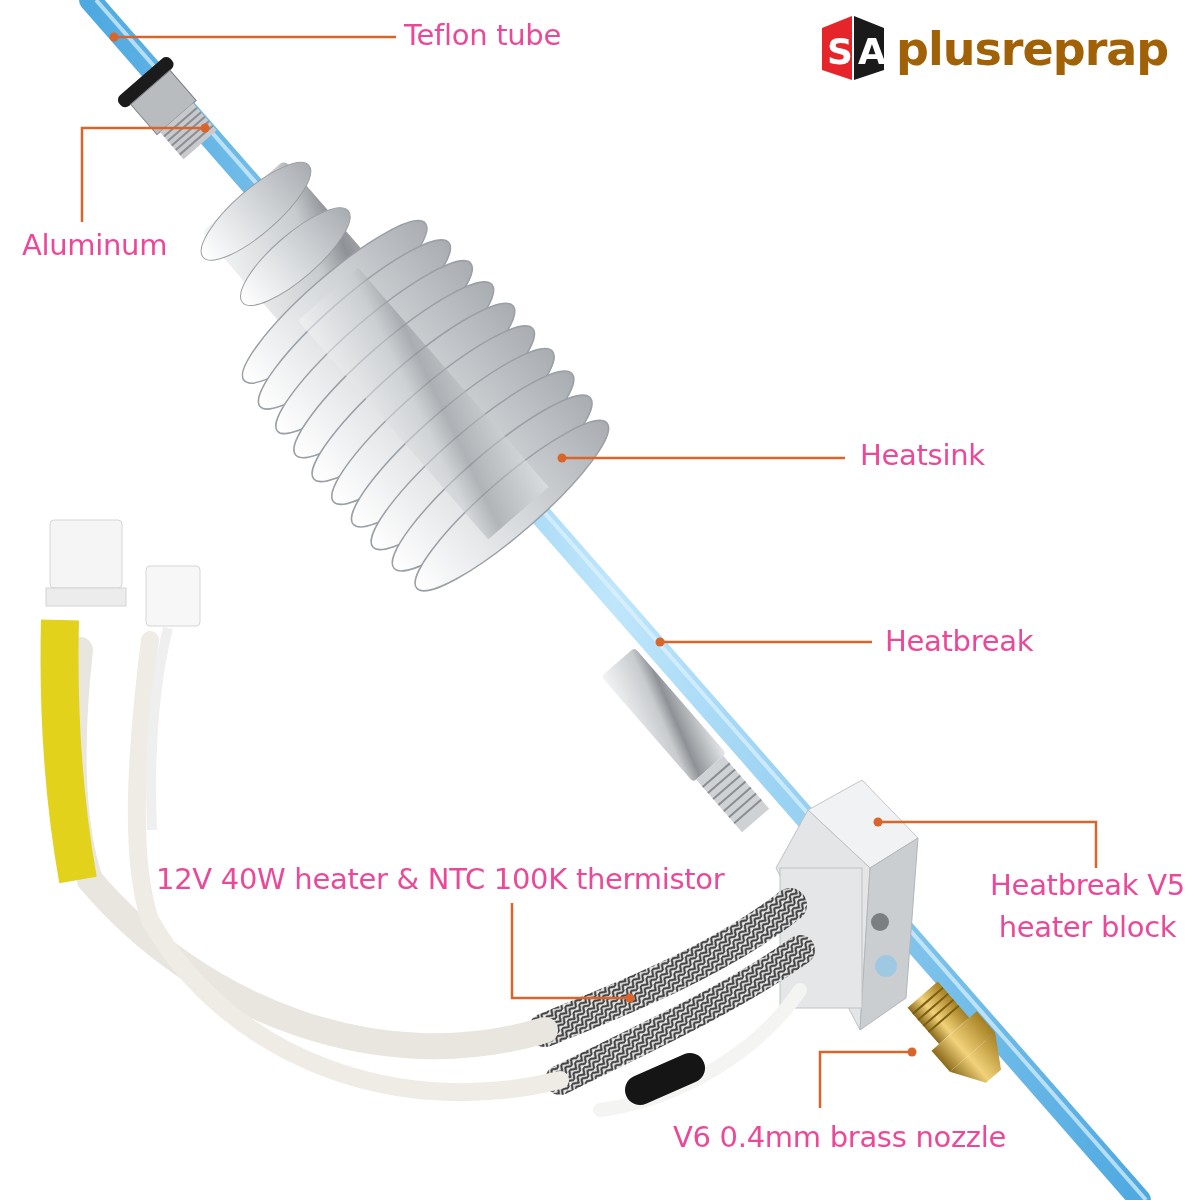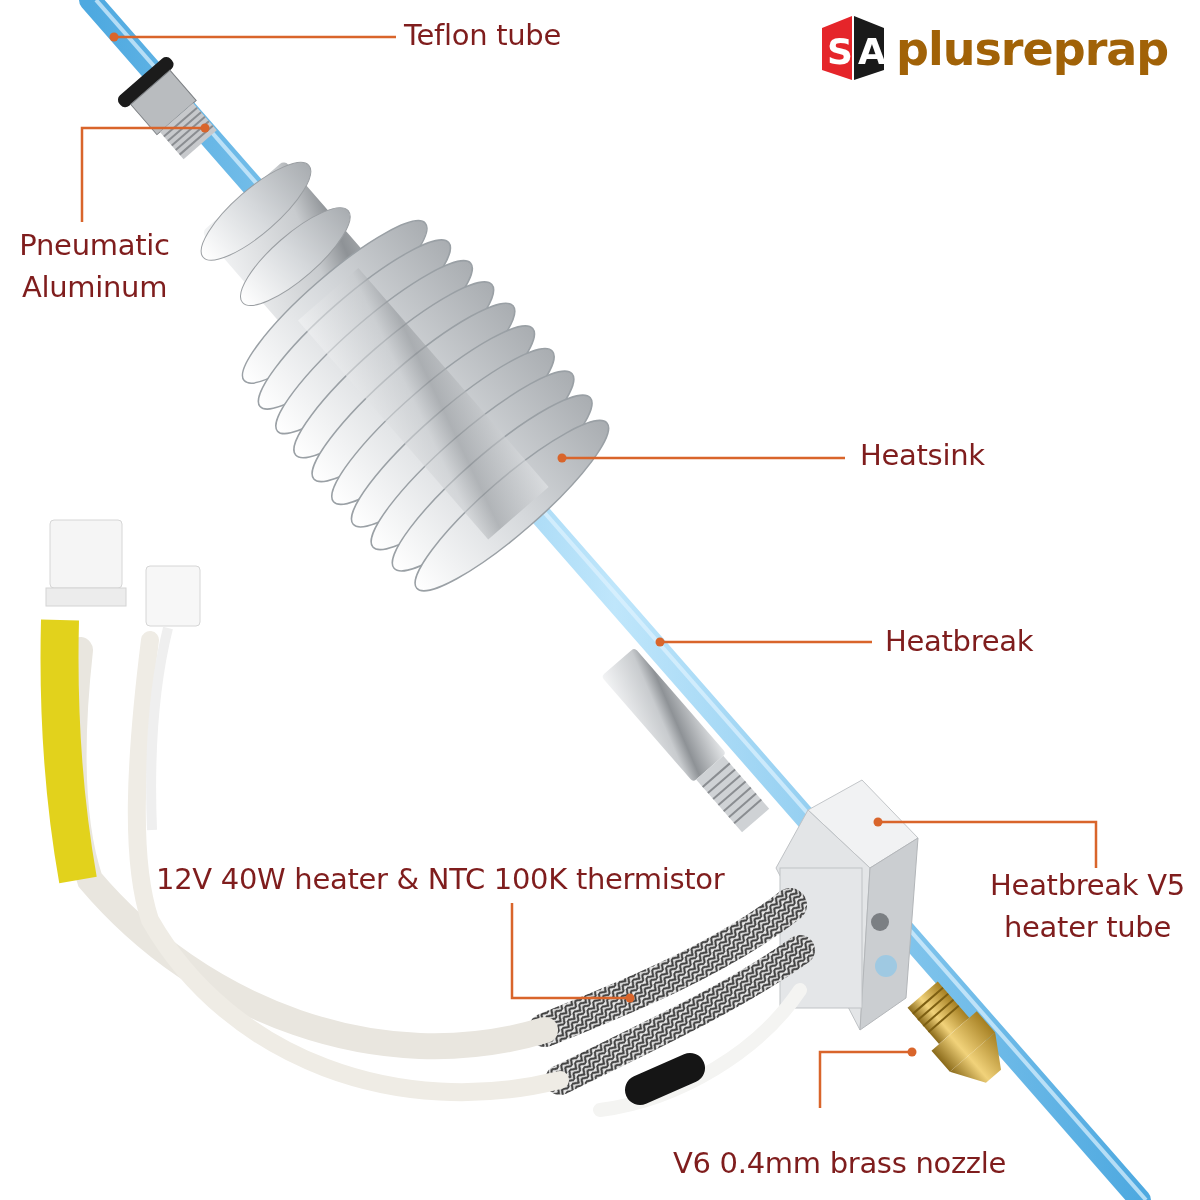--- a/index.html
+++ b/index.html
@@ -1,18 +1,18 @@
 <!DOCTYPE html>
 <html><head>
 <meta charset="utf-8">
 <style>
   html,body{margin:0;padding:0;background:#ffffff;}
   body{width:1200px;height:1200px;position:relative;overflow:hidden;font-family:"DejaVu Sans","Liberation Sans",sans-serif;}
   #stage{position:absolute;left:0;top:0;width:1200px;height:1200px;}
-  .label{position:absolute;color:#7f1d1d;font-size:29px;line-height:1.45;white-space:nowrap;letter-spacing:-0.3px;}
+  .label{position:absolute;color:#ec4899;font-size:29px;line-height:1.45;white-space:nowrap;letter-spacing:-0.3px;}
   .label.center{text-align:center;}
   .logo{position:absolute;left:818px;top:14px;height:70px;display:flex;align-items:center;}
   .logo-text{font-family:"DejaVu Sans","Liberation Sans",sans-serif;font-weight:bold;font-size:46px;color:#a16207;margin-left:8px;letter-spacing:-1px;}
 </style>
 </head>
 <body>
 
 <div id="stage">
 
   <svg width="1200" height="1200" viewBox="0 0 1200 1200" style="position:absolute;left:0;top:0">
@@ -161,29 +161,28 @@
       <polygon points="36,2 66,14 66,56 36,66" fill="#1a1a1a"></polygon>
       <text x="9" y="50" font-family="DejaVu Sans, sans-serif" font-weight="bold" font-size="36" fill="#ffffff">S</text>
       <text x="40" y="50" font-family="DejaVu Sans, sans-serif" font-weight="bold" font-size="36" fill="#ffffff">A</text>
     </svg>
     <span class="logo-text">plusreprap</span>
   </div>
 
   <div class="label" style="left:404px;top:14px;">Teflon tube</div>
 
   <div class="label center" style="left:12px;top:224px;width:165px;">
-    <div>Pneumatic</div>
     <div>Aluminum</div>
   </div>
 
   <div class="label" style="left:860px;top:434px;">Heatsink</div>
 
   <div class="label" style="left:885px;top:620px;text-align:center;">Heatbreak</div>
 
   <div class="label" style="left:156px;top:858px;">12V 40W heater &amp; NTC 100K thermistor</div>
 
   <div class="label center" style="left:985px;top:864px;width:205px;">
     <div>Heatbreak V5</div>
-    <div>heater tube</div>
+    <div>heater block</div>
   </div>
 
-  <div class="label" style="left:673px;top:1116px;margin-top:26px;">V6 0.4mm brass nozzle</div>
+  <div class="label" style="left:673px;top:1116px;">V6 0.4mm brass nozzle</div>
 </div>
 
 </body></html>

